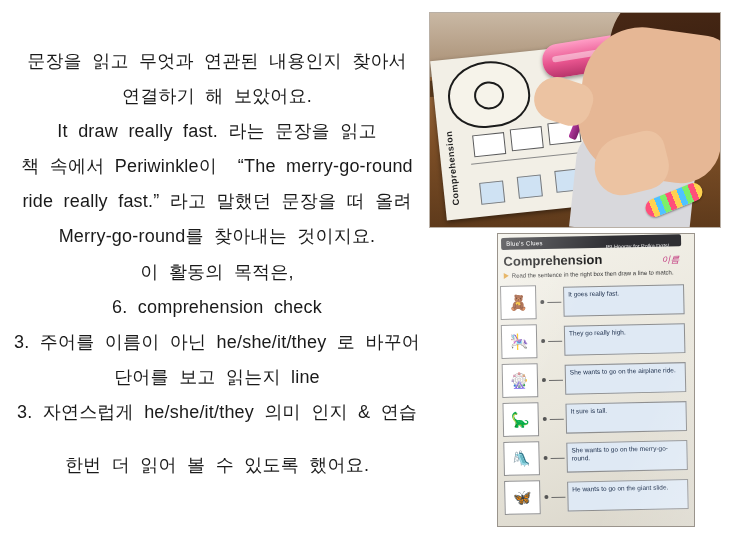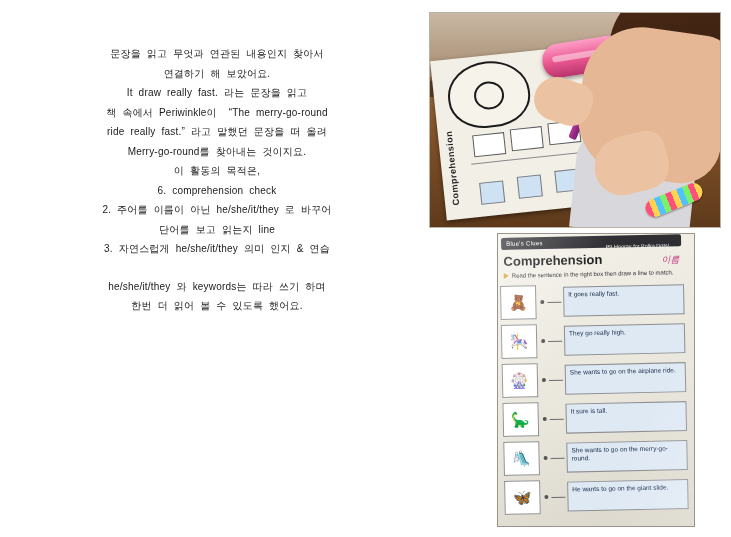--- a/index.html
+++ b/index.html
@@ -22,21 +22,21 @@
   }
 
   
   #text-column {
     position: absolute;
     left: 12px;
     top: 44px;
     width: 410px;
     text-align: center;
     color: #1a1a1a;
-    font-size: 10px;
+    font-size: 18px;
     line-height: 1.95;
     letter-spacing: 0.2px;
   }
   #text-column .line {
     white-space: pre-wrap;
     word-break: keep-all;
   }
   #text-column .spacer {
     height: 18px;
   }
@@ -336,25 +336,24 @@
 
   <div id="text-column">
     <div class="line">문장을  읽고  무엇과  연관된  내용인지  찾아서</div>
     <div class="line">연결하기  해  보았어요.</div>
     <div class="line">It  draw  really  fast.  라는  문장을  읽고</div>
     <div class="line">책  속에서  Periwinkle이    “The  merry-go-round</div>
     <div class="line">ride  really  fast.”  라고  말했던  문장을  떠  올려</div>
     <div class="line">Merry-go-round를  찾아내는  것이지요.</div>
     <div class="line">이  활동의  목적은,</div>
     <div class="line">6.  comprehension  check</div>
-    <div class="line">2.  주어를  이름이  아닌  he/she/it/they  로  바꾸어</div>
+    <div class="line">3.  주어를  이름이  아닌  he/she/it/they  로  바꾸어</div>
     <div class="line">단어를  보고  읽는지  line</div>
     <div class="line">3.  자연스럽게  he/she/it/they  의미  인지  &amp;  연습</div>
     <div class="spacer"></div>
-    <div class="line">he/she/it/they  와  keywords는  따라  쓰기  하며</div>
     <div class="line">한번  더  읽어  볼  수  있도록  했어요.</div>
   </div>
 
   <div id="photo-writing">
     <div class="ph-bg-wall"></div>
     <div class="ph-bg-table"></div>
     <div class="ph-table-edge"></div>
 
     <div class="ph-worksheet">
       <div class="ph-ws-flower"></div>

